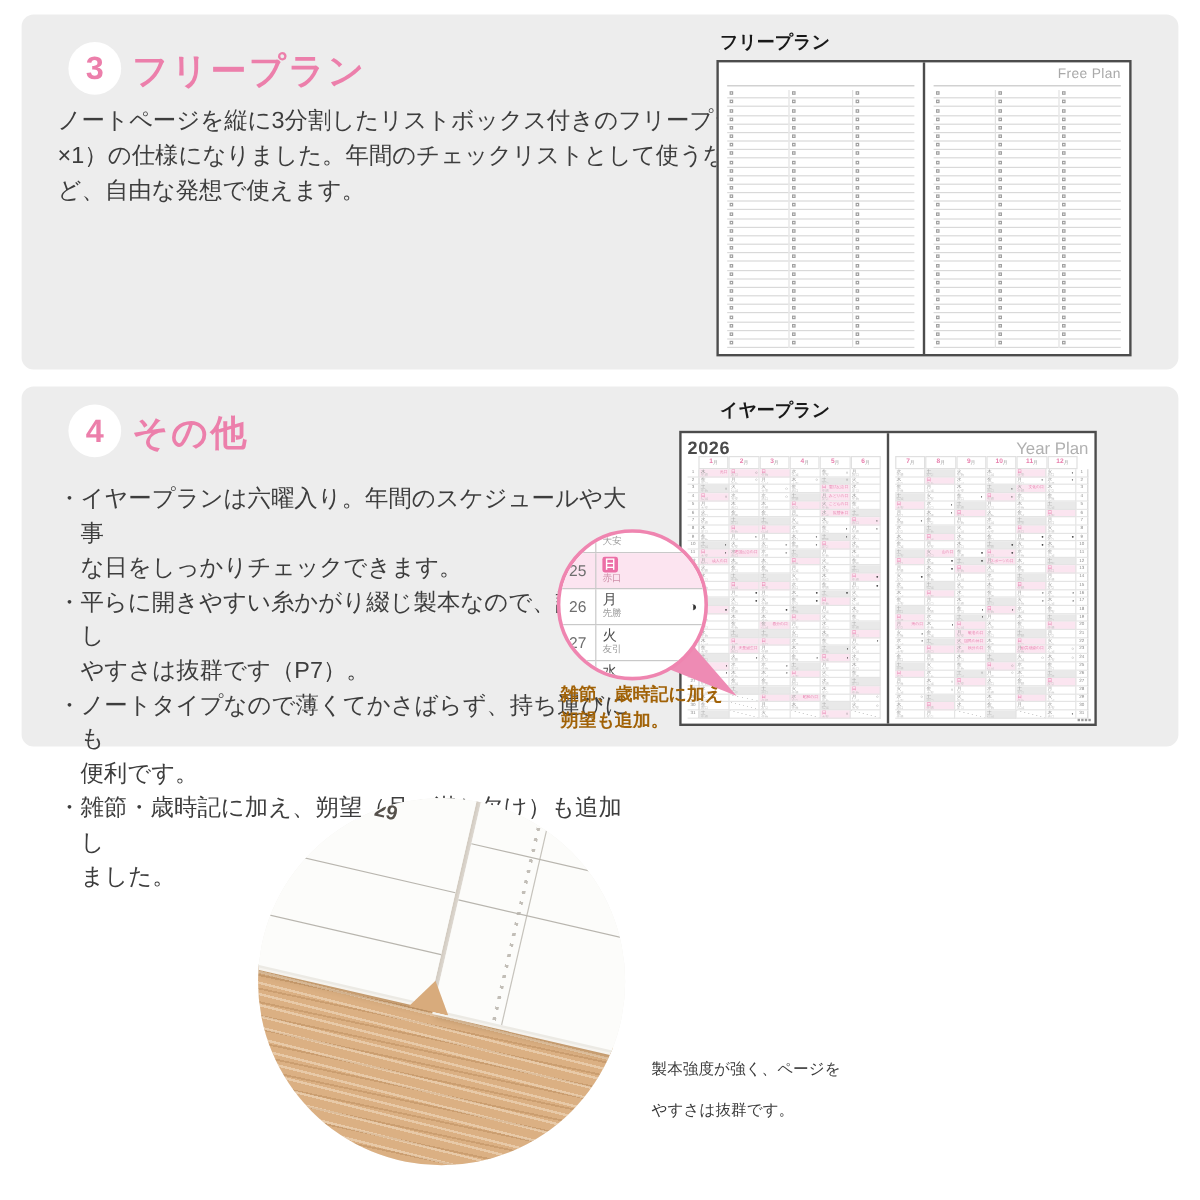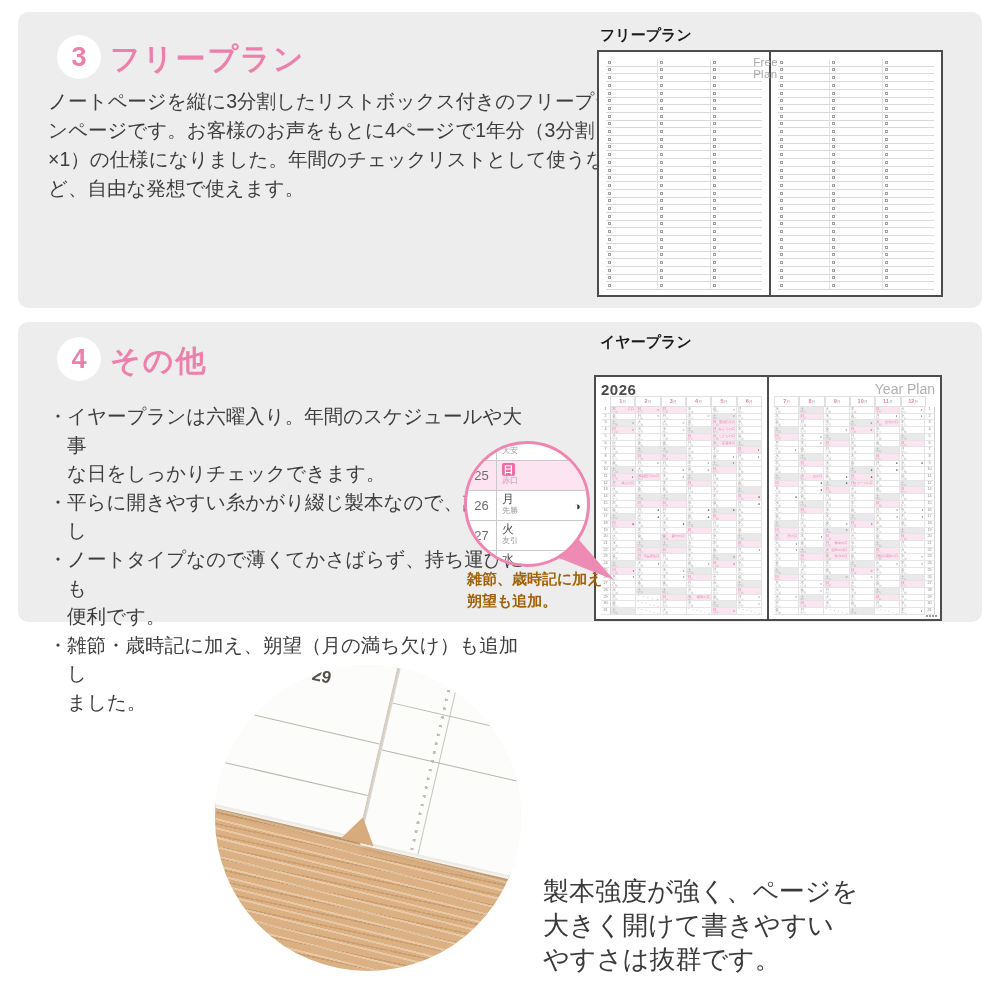--- a/index.html
+++ b/index.html
@@ -16,21 +16,21 @@
   .bullets{position:absolute;color:#3d3d3d;font-size:19.5px;line-height:28.6px;font-weight:500;}
   .bullet-row{display:flex;}
   .bullet-marker{width:19px;flex:none;}
   .fig-label{position:absolute;font-size:15px;font-weight:700;color:#191919;}
   
   .spread{position:absolute;background:#ffffff;border:2px solid #4c4c4c;display:flex;box-sizing:border-box;}
   #freeplan-spread{left:597px;top:50px;width:346px;height:247px;}
   #yearplan-spread{left:597px;top:359px;width:348px;height:246px;}
   .spine{width:2px;background:#4c4c4c;flex:none;}
   
-  .fp-page{flex:1;position:relative;padding:7px 7px 5px 7px;display:flex;flex-direction:row;min-width:0;}
+  .fp-page{flex:1;position:relative;padding:7px 7px 5px 7px;display:flex;flex-direction:column;min-width:0;}
   .fp-head{height:12px;border-bottom:1px solid #c6c6c6;position:relative;margin-bottom:3px;flex:none;}
   .fp-title{position:absolute;right:0;top:-3px;font-size:11.5px;color:#a9a9a9;letter-spacing:.3px;}
   .fp-cols{flex:1;display:flex;min-height:0;}
   .fp-col{flex:1;display:flex;flex-direction:column;min-width:0;}
   .fp-col + .fp-col{border-left:1px solid #e2e2e2;}
   .fp-row{flex:1;position:relative;border-bottom:1px solid #d9d9d9;min-height:0;}
   .fp-check{position:absolute;left:2px;bottom:2px;width:3px;height:3px;border:0.5px solid #a0a0a0;box-sizing:border-box;background:#fff;}
   
   .cal-page{flex:1;position:relative;padding:4px 5px;display:flex;flex-direction:column;min-width:0;}
   .cal-head{height:15px;position:relative;flex:none;}
@@ -83,35 +83,34 @@
   .page-sheet{position:absolute;width:240px;height:320px;background:#fcfcfa;
     box-shadow:0 2px 0 #eceae4,0 4px 0 #f5f3ee,3px 6px 5px rgba(90,60,20,.25);}
   .page-left{left:-97px;top:-148px;transform:rotate(13deg);transform-origin:100% 100%;}
   .page-right{left:146px;top:-144px;transform:rotate(13deg);transform-origin:0 100%;}
   .notch{position:absolute;left:128px;top:152px;width:34px;height:26px;background:#d8ab7c;
     clip-path:polygon(50% 0,100% 100%,0 100%);transform:rotate(13deg);z-index:2;}
   .pg-rule{position:absolute;left:0;right:0;height:1px;background:#b8b5ae;}
   .pg-vline{position:absolute;width:1px;background:#c6c3bc;}
   .pg-dots{position:absolute;width:3px;background:repeating-linear-gradient(to bottom,#c2beb7 0 2.5px,transparent 2.5px 9px);}
   .pg-day{position:absolute;font-size:17px;font-weight:600;color:#55504a;}
-  .photo-caption{position:absolute;left:543px;top:874px;font-size:26px;line-height:34px;font-weight:500;color:#3a3a3a;}
+  .photo-caption{position:absolute;left:543px;top:874px;font-size:13px;line-height:34px;font-weight:500;color:#3a3a3a;}
 </style>
 </head>
 <body>
 
 <div class="canvas">
 
   <section class="panel" id="panel-free">
     <div class="num-circle" style="left:39px;top:23px;">
       <span>3</span>
     </div>
     <h2 class="sec-title" style="left:92px;top:27px;">フリープラン</h2>
     <div class="body-lines" style="left:30px;top:75px;">
         <div>ノートページを縦に3分割したリストボックス付きのフリープラ</div>
-        <div>ンページです。お客様のお声をもとに4ページで1年分（3分割</div>
         <div>×1）の仕様になりました。年間のチェックリストとして使うな</div>
         <div>ど、自由な発想で使えます。</div>
       </div>
 
     <div class="fig-label" style="left:582px;top:14px;">フリープラン</div>
     <div class="spread" id="freeplan-spread" style="left:579px;top:38px;">
       <div class="fp-page" id="fp-left">
           <div class="fp-head"></div>
           <div class="fp-cols">
             <div class="fp-col">
@@ -692,41 +691,42 @@
         <div class="bullet-row">
           <span class="bullet-marker"></span>
           <span>な日をしっかりチェックできます。</span>
         </div>
         <div class="bullet-row">
           <span class="bullet-marker">・</span>
           <span>平らに開きやすい糸かがり綴じ製本なので、記入のし</span>
         </div>
         <div class="bullet-row">
           <span class="bullet-marker"></span>
+          <span>やすさは抜群です（P7）。</span>
         </div>
         <div class="bullet-row">
           <span class="bullet-marker">・</span>
           <span>ノートタイプなので薄くてかさばらず、持ち運びにも</span>
         </div>
         <div class="bullet-row">
           <span class="bullet-marker"></span>
           <span>便利です。</span>
         </div>
         <div class="bullet-row">
           <span class="bullet-marker">・</span>
           <span>雑節・歳時記に加え、朔望（月の満ち欠け）も追加し</span>
         </div>
         <div class="bullet-row">
           <span class="bullet-marker"></span>
           <span>ました。</span>
         </div>
       </div>
 
     <div class="fig-label" style="left:582px;top:11px;text-align:center;">イヤープラン</div>
-    <div class="spread" id="yearplan-spread" style="left:576px;top:37px;margin-top:16px;">
+    <div class="spread" id="yearplan-spread" style="left:548px;top:37px;">
       <div class="cal-page" id="cal-left">
           <div class="cal-head"><span class="cal-year">2026</span></div>
           <div class="cal-months">
             <div class="cal-mspacer"></div>
             <div class="cal-mcell">
               <span class="cal-mnum">1</span>
               <span class="cal-mtsuki">月</span>
             </div>
             <div class="cal-mcell">
               <span class="cal-mnum">2</span>
@@ -2606,17 +2606,16 @@
     <div class="page-sheet page-right">
       <span class="pg-day" style="left:66px;top:118px;">30</span>
       <div class="pg-dots" style="left:50px;top:135px;bottom:0;"></div>
       <div class="pg-vline" style="left:58px;top:135px;bottom:0;"></div>
       <div class="pg-rule" style="top:178px;"></div>
       <div class="pg-rule" style="top:226px;"></div>
     </div>
   </div>
   <div class="photo-caption">
       <div>製本強度が強く、ページを</div>
-      <div>大きく開けて書きやすい</div>
       <div>やすさは抜群です。</div>
     </div>
 
 </div>
 
 </body></html>

